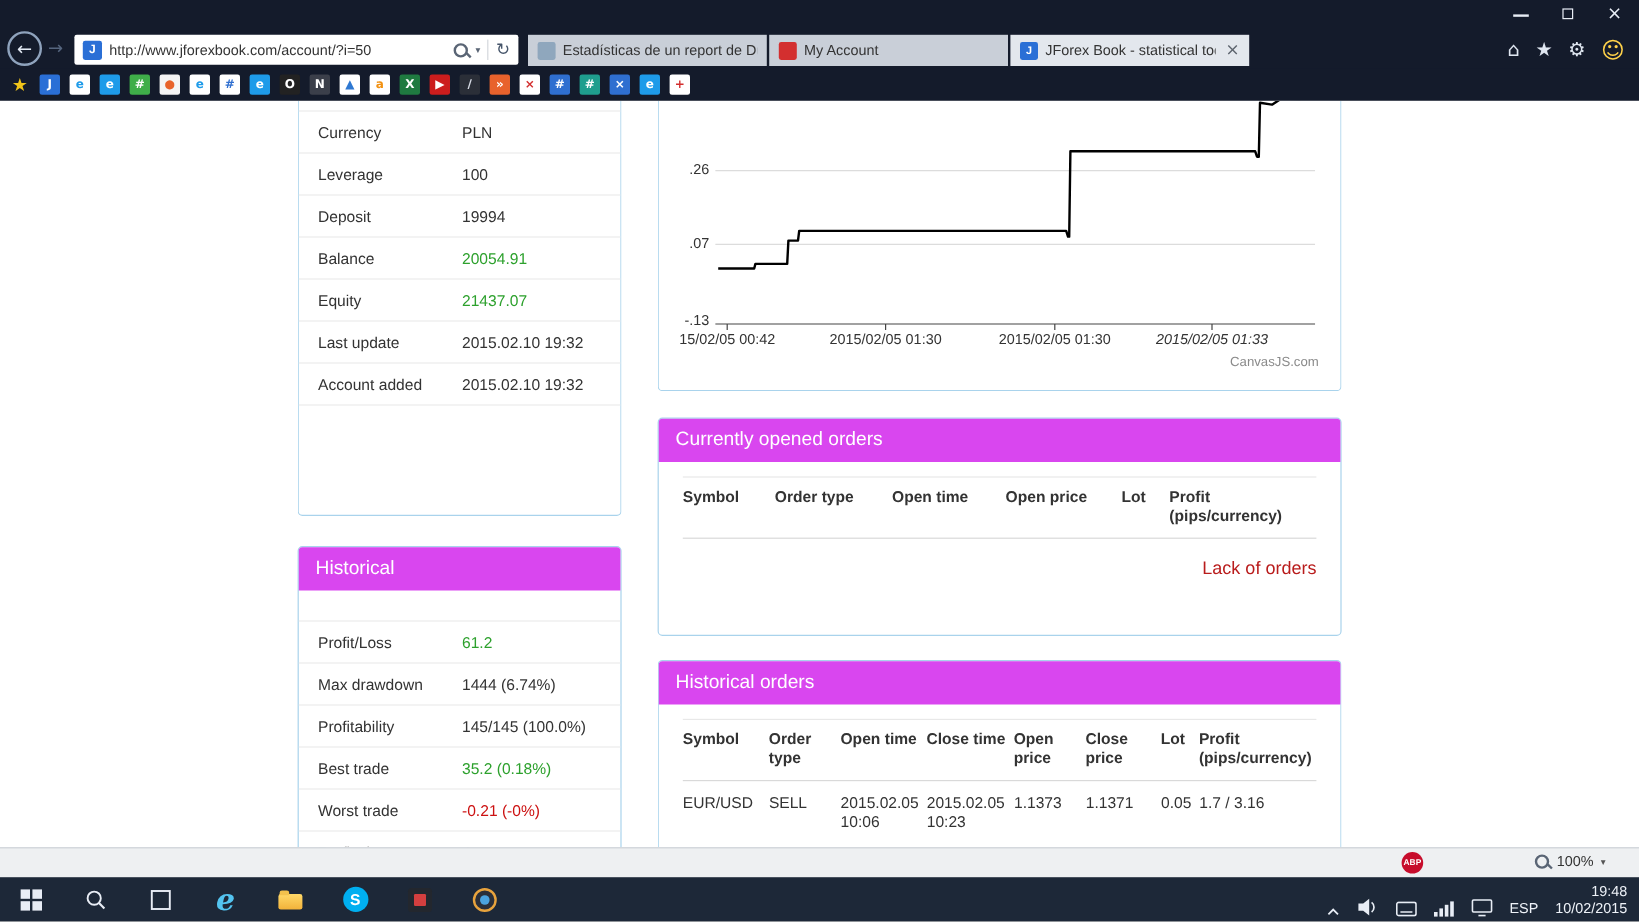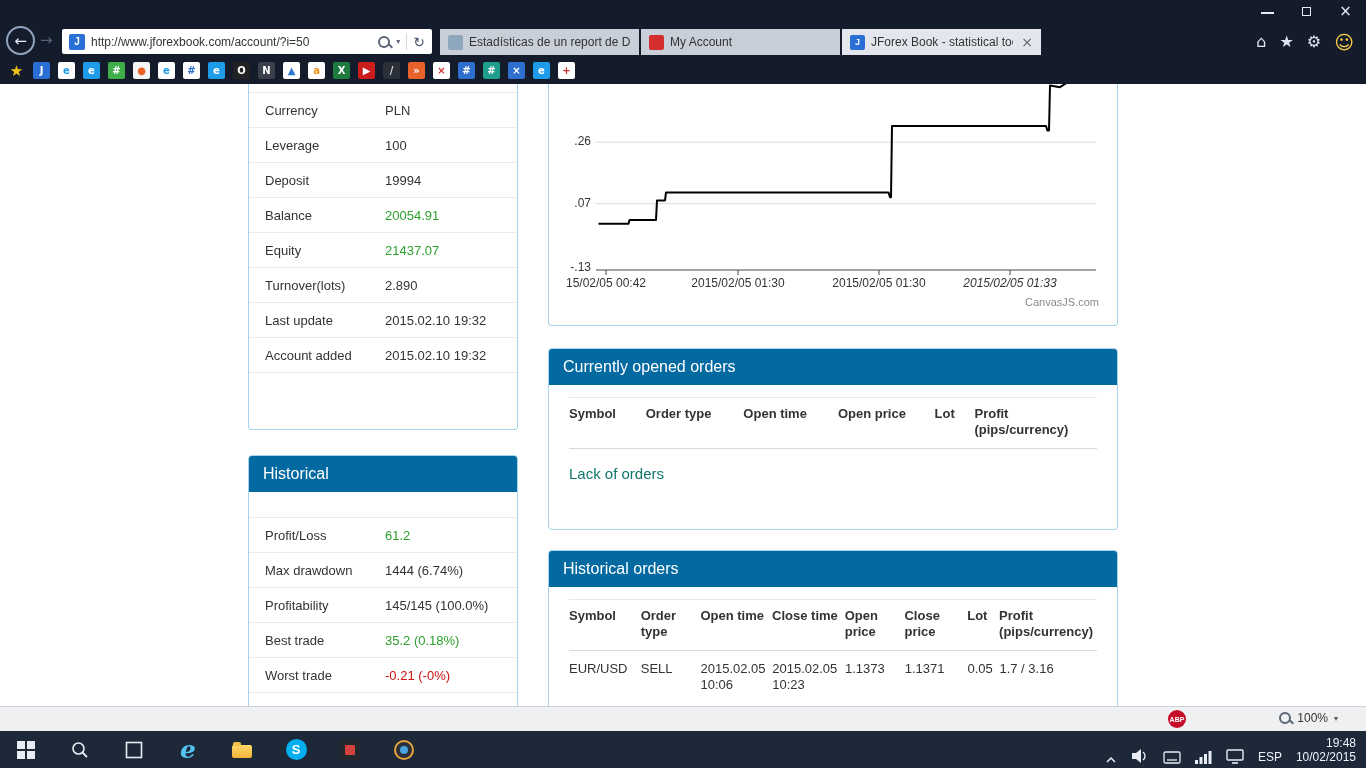--- a/index.html
+++ b/index.html
@@ -33,21 +33,21 @@
   .chrome-icons{position:absolute;right:12px;top:31px;display:flex;gap:13px;align-items:center;font-family:"DejaVu Sans",sans-serif;}
   .ci{font-size:16px;color:#dfe6f0;line-height:22px;}
   .ci-smiley{font-size:19px;color:#ffd24a;}
   .favbar{position:absolute;top:57px;left:0;width:1366px;height:27px;display:flex;align-items:center;gap:8px;padding-left:8px;box-sizing:border-box;background:#141b2b;}
   .fav{width:17px;height:17px;border-radius:2px;font-size:10px;font-weight:bold;display:flex;align-items:center;justify-content:center;font-family:"DejaVu Sans",sans-serif;flex:none;cursor:pointer;}
 
   
   .page{position:absolute;top:84px;left:0;width:1366px;height:622px;background:#fff;overflow:hidden;}
   .green{color:#2da12d;}
   .red{color:#cc1111;}
-  .panel-head{background:#0369a1;color:#fff;font-size:16px;padding:8px 14px;line-height:20px;border-radius:3px 3px 0 0;}
+  .panel-head{background:#d946ef;color:#fff;font-size:16px;padding:8px 14px;line-height:20px;border-radius:3px 3px 0 0;}
   .inforow{display:flex;align-items:center;height:34px;padding:0 16px;border-bottom:1px solid #ebebeb;font-size:13px;color:#333;}
   .inforow .lbl{width:120px;flex:none;}
   .inforow .val{flex:1;}
   .inforows{border-top:1px solid #ebebeb;}
 
   .panel-account{position:absolute;left:248px;top:0;width:270px;height:346px;border:1px solid #a9d3ec;border-top:none;border-radius:0 0 4px 4px;box-sizing:border-box;}
   .panel-account .inforows{margin-top:8px;}
   .panel-stats{position:absolute;left:248px;top:371px;width:270px;border:1px solid #a9d3ec;border-radius:4px 4px 0 0;box-sizing:border-box;background:#fff;}
   .panel-stats .inforows{margin-top:25px;}
 
@@ -60,21 +60,21 @@
   .xlab{position:absolute;top:192px;width:120px;text-align:center;font-size:12px;color:#333;white-space:nowrap;}
   .watermark{position:absolute;top:212px;right:18px;font-size:11px;color:#8a8a8a;text-decoration:none;cursor:pointer;}
 
   .card-open{position:absolute;left:548px;top:264px;width:570px;height:182px;border:1px solid #a9d3ec;border-radius:4px;box-sizing:border-box;}
   .card-hist{position:absolute;left:548px;top:466px;width:570px;height:157px;border:1px solid #a9d3ec;border-bottom:none;border-radius:4px 4px 0 0;box-sizing:border-box;}
   .tbl{margin:12px 20px 0;border-top:1px solid #e8e8e8;}
   .thead{display:flex;border-bottom:1px solid #d9d9d9;padding:8px 0 10px;}
   .thead .cell{font-weight:bold;}
   .cell{font-size:13px;color:#333;line-height:16px;padding-right:4px;box-sizing:border-box;}
   .trow{display:flex;padding:10px 0;}
-  .lack{padding:16px 0;font-size:15px;color:#0f766e;}
+  .lack{padding:16px 0;font-size:15px;color:#b91c1c;text-align:right;}
   .oc0{width:77px;}.oc1{width:98px;}.oc2{width:95px;}.oc3{width:97px;}.oc4{width:40px;}.oc5{width:123px;}
   .hc0{width:72px;}.hc1{width:60px;}.hc2{width:72px;}.hc3{width:73px;}.hc4{width:60px;}.hc5{width:63px;}.hc6{width:32px;}.hc7{width:98px;}
 
   
   .statusbar{position:absolute;top:706px;left:0;width:1366px;height:25px;background:#eef0f2;border-top:1px solid #cdd2d8;box-sizing:border-box;}
   .abp{position:absolute;left:1168px;top:3px;width:18px;height:18px;border-radius:50%;background:#c70d2c;color:#fff;font-size:7px;font-weight:bold;display:flex;align-items:center;justify-content:center;cursor:pointer;}
   .zoomctl{position:absolute;right:28px;top:4px;display:flex;gap:6px;align-items:center;font-size:12px;color:#333;cursor:pointer;}
   .zoom-caret{font-size:8px;color:#555;font-family:"DejaVu Sans",sans-serif;}
 
   
@@ -181,24 +181,20 @@
           </div>
           <div class="inforow">
             <span class="lbl">Balance</span>
             <span class="val green">20054.91</span>
           </div>
           <div class="inforow">
             <span class="lbl">Equity</span>
             <span class="val green">21437.07</span>
           </div>
           <div class="inforow">
-            <span class="lbl">Turnover(lots)</span>
-            <span class="val">2.890</span>
-          </div>
-          <div class="inforow">
             <span class="lbl">Last update</span>
             <span class="val">2015.02.10 19:32</span>
           </div>
           <div class="inforow">
             <span class="lbl">Account added</span>
             <span class="val">2015.02.10 19:32</span>
           </div>
         </div>
     </div>
 

